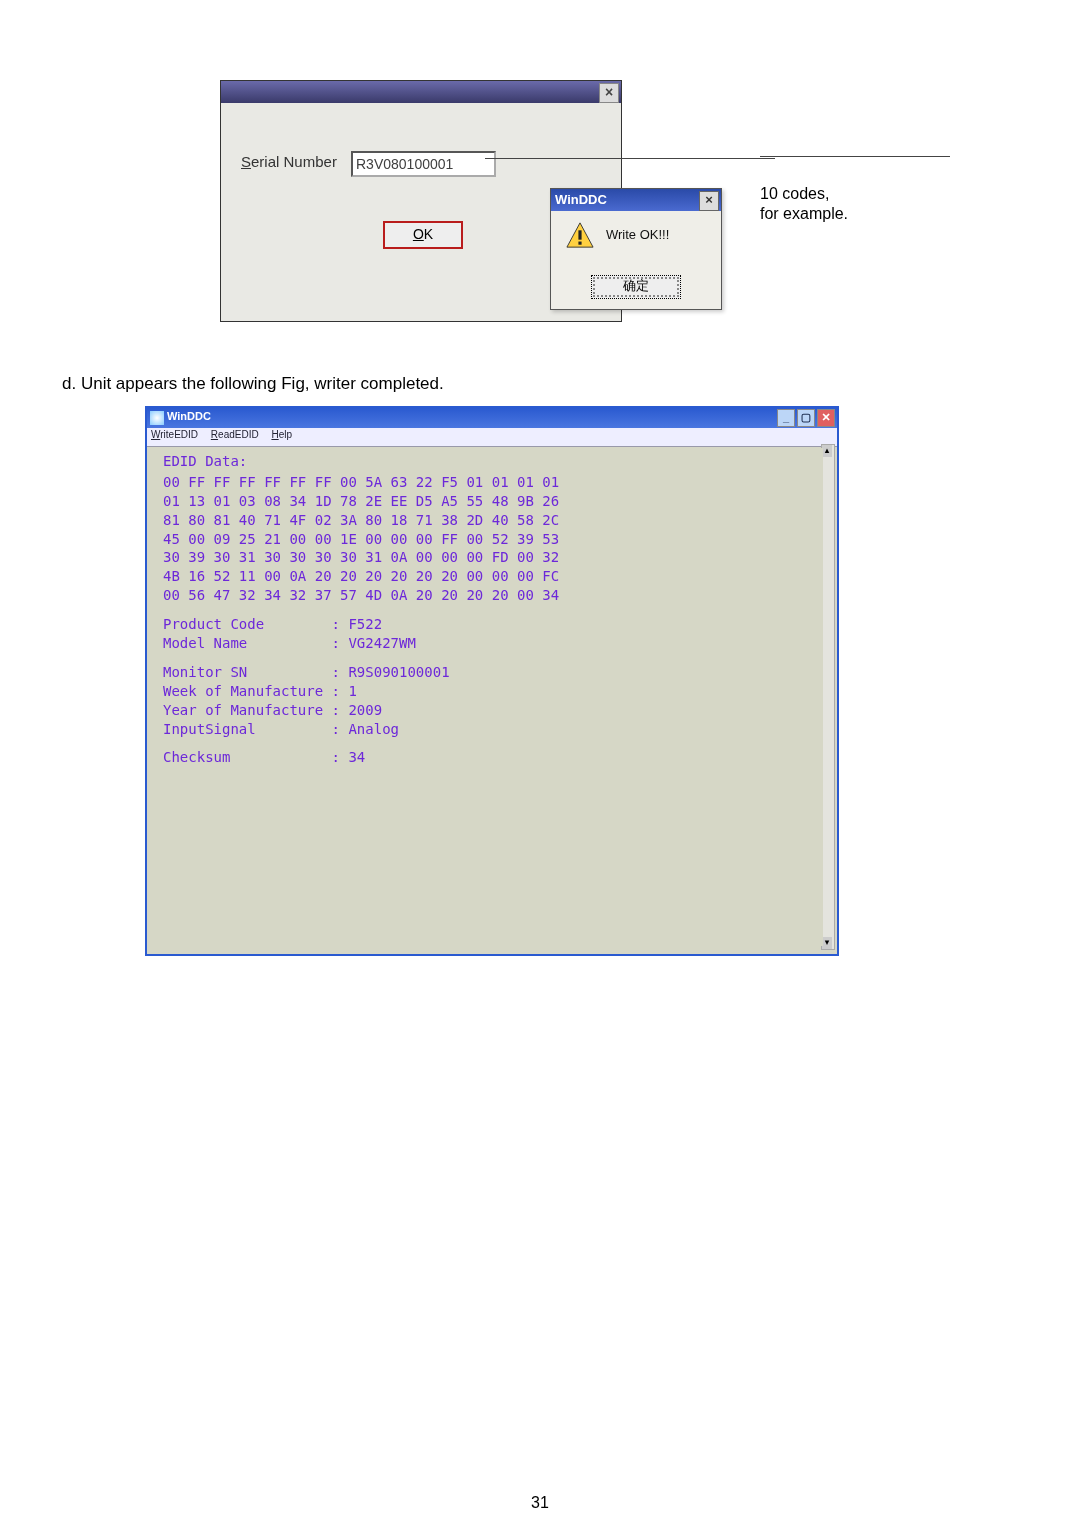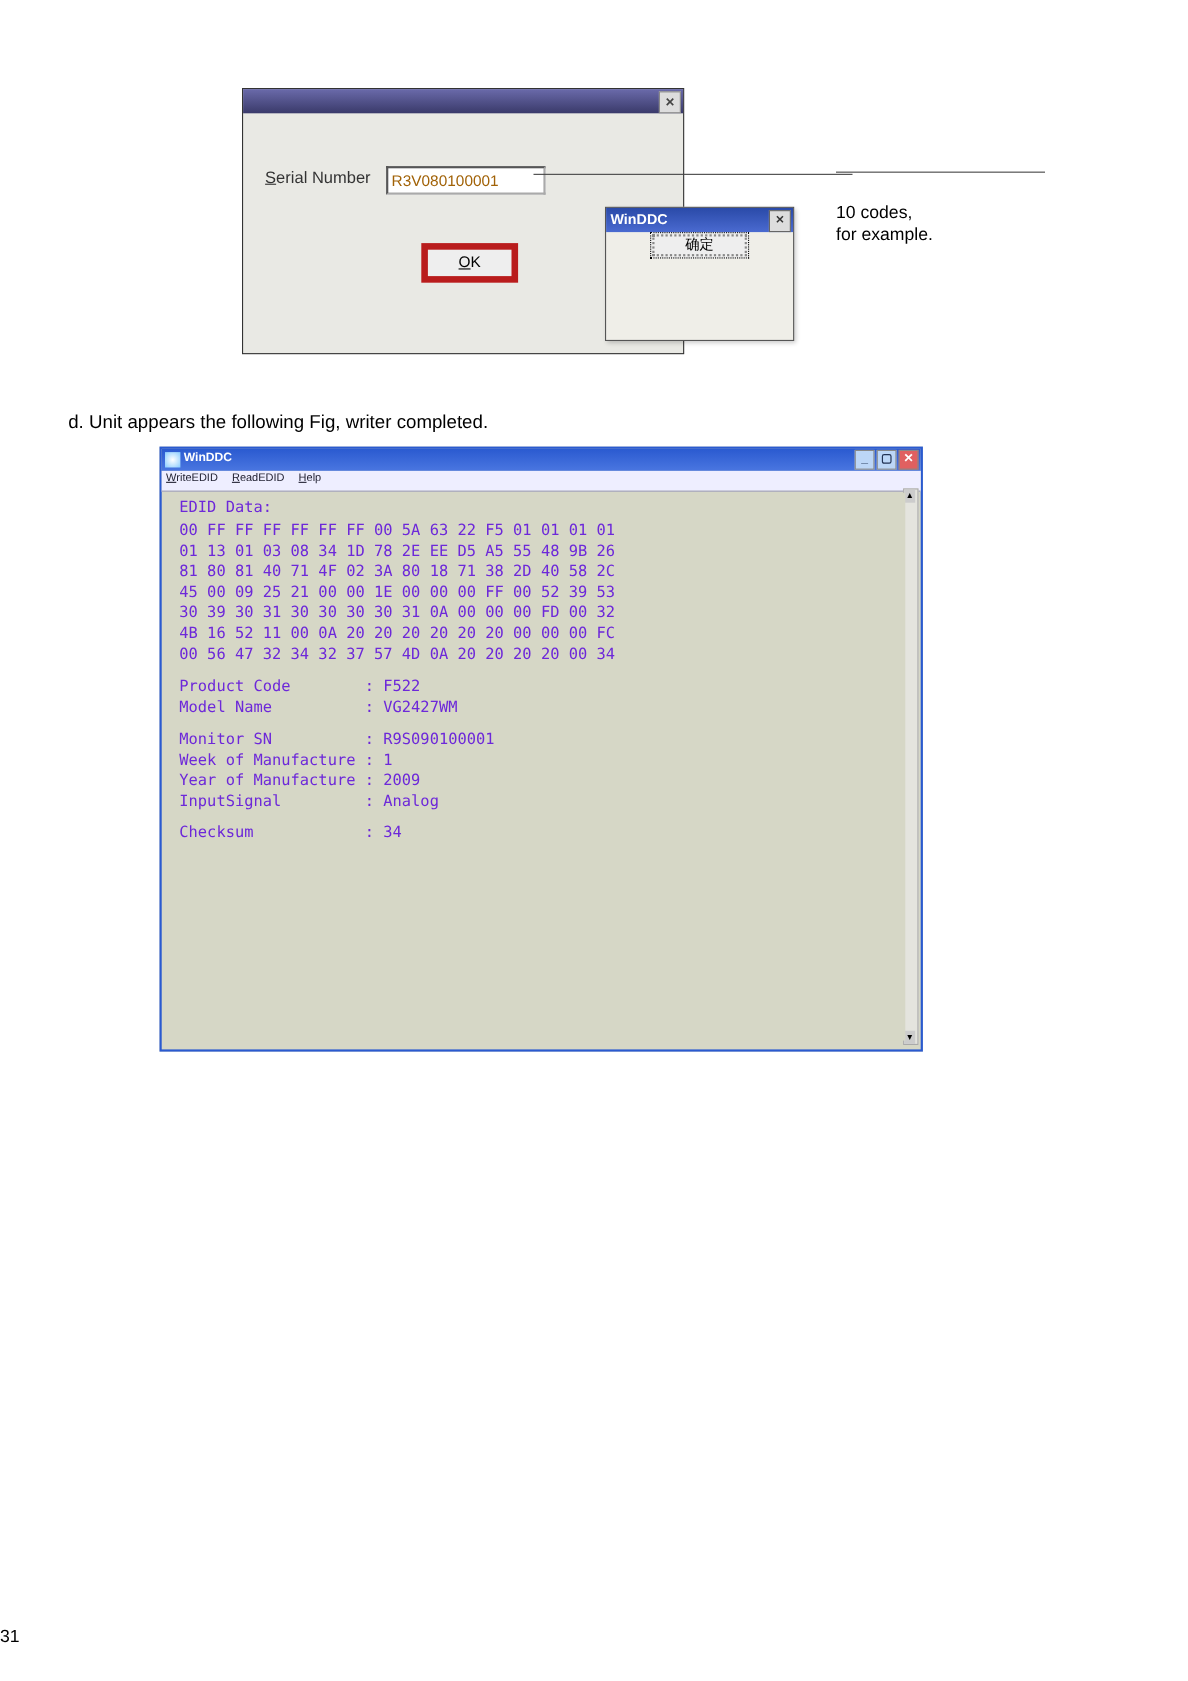--- a/index.html
+++ b/index.html
@@ -5,22 +5,22 @@
 html,body{margin:0;padding:0;background:#fff;font-family:"Times New Roman",serif;color:#000}
 .page{width:1080px;height:1528px;position:relative;margin:0 auto}
 
 
 .shot1-wrap{position:absolute;left:220px;top:80px;width:490px;height:250px}
 .shot1{position:absolute;left:0;top:0;width:400px;height:240px;background:#e9e9e4;border:1px solid #333}
 .shot1 .titlebar{position:absolute;left:0;top:0;right:0;height:22px;background:linear-gradient(#6a6aaa,#3a3a6a)}
 .shot1 .close{position:absolute;right:2px;top:2px;width:18px;height:18px;background:#ddd;border:1px solid #888;font:bold 14px/16px sans-serif;text-align:center;color:#444}
 .shot1 .lbl{position:absolute;left:20px;top:72px;font:15px sans-serif;color:#333}
 .shot1 .lbl u{text-decoration:underline}
-.shot1 .inp{position:absolute;left:130px;top:70px;width:135px;height:20px;font:14px sans-serif;padding:1px 3px;border:2px inset #aaa;background:#fff;color:#a16207}
-.shot1 .ok{position:absolute;left:162px;top:140px;width:76px;height:24px;background:#eee;border:6px solid #b91c1c;font:14px sans-serif;text-align:center;line-height:22px}
+.shot1 .inp{position:absolute;left:130px;top:70px;width:135px;height:20px;font:14px sans-serif;padding:1px 3px;border:2px inset #aaa;background:#fff;color:#404040}
+.shot1 .ok{position:absolute;left:162px;top:140px;width:76px;height:24px;background:#eee;border:2px solid #b91c1c;font:14px sans-serif;text-align:center;line-height:22px}
 .shot1 .ok u{text-decoration:underline}
 
 .shot1-line{position:absolute;left:265px;top:78px;width:290px;height:0;border-top:1px solid #444}
 
 .msgbox{position:absolute;left:330px;top:108px;width:170px;height:120px;background:#efeee8;border:1px solid #555;box-shadow:2px 2px 4px rgba(0,0,0,.2)}
 .msgbox .mtitle{height:22px;background:linear-gradient(#2a4aa8,#4a6ad0);color:#fff;font:bold 13px/22px Tahoma,sans-serif;padding:0 4px;position:relative}
 .msgbox .mclose{position:absolute;right:2px;top:2px;width:18px;height:18px;background:#ddd;border:1px solid #666;color:#333;font:bold 13px/16px sans-serif;text-align:center}
 .msgbox .body{position:relative;height:64px}
 .msgbox .warn{position:absolute;left:14px;top:10px;width:30px;height:28px}
 .msgbox .warn svg{width:30px;height:28px}
@@ -50,21 +50,21 @@
 .shot2 .content .hdr{margin:4px 0 2px 6px}
 .shot2 pre{margin:0 0 0 6px;font:inherit;white-space:pre}
 .shot2 .kv{margin-left:6px}
 .shot2 .kv .row{white-space:pre}
 .shot2 .sbar{position:absolute;right:2px;top:36px;bottom:4px;width:12px;background:#e4e4de;border:1px solid #aaa}
 .shot2 .sbar .up,.shot2 .sbar .dn{position:absolute;left:0;width:10px;height:12px;background:#ccc;font:9px/10px sans-serif;text-align:center}
 .shot2 .sbar .up{top:0}
 .shot2 .sbar .dn{bottom:0}
 
 
-.pgnum{position:absolute;left:0;right:0;bottom:30px;font:16px Arial,sans-serif;color:#000}
+.pgnum{position:absolute;left:0;right:0;bottom:16px;text-align:center;font:16px Arial,sans-serif;color:#000}
 </style>
 </head>
 <body>
 
 <div class="page">
 
   <div class="shot1-wrap">
     <div class="shot1">
       <div class="titlebar">
         <div class="close">×</div>
@@ -72,20 +72,30 @@
       <div class="lbl"><u>S</u>erial Number</div>
       <input class="inp" value="R3V080100001" style="">
       <div class="ok"><u>O</u>K</div>
     </div>
     <div class="shot1-line"></div>
 
     <div class="msgbox">
       <div class="mtitle">
         <span>WinDDC</span>
         <div class="mclose">×</div>
+      </div>
+      <div class="body">
+        <div class="warn">
+          <svg viewBox="0 0 32 30">
+              <polygon points="16,2 30,28 2,28" fill="#ffd040" stroke="#333" stroke-width="1"></polygon>
+              <rect x="14.3" y="10" width="3.4" height="10" fill="#222"></rect>
+              <rect x="14.3" y="22" width="3.4" height="3.4" fill="#222"></rect>
+            </svg>
+        </div>
+        <div class="msg">Write OK!!!</div>
       </div>
       <div class="okbtn">确定</div>
     </div>
   </div>
 
   <div class="callout">
     <div class="divider"></div>
     <span style="white-space:pre-line">10 codes,
 for example.</span>
   </div>

